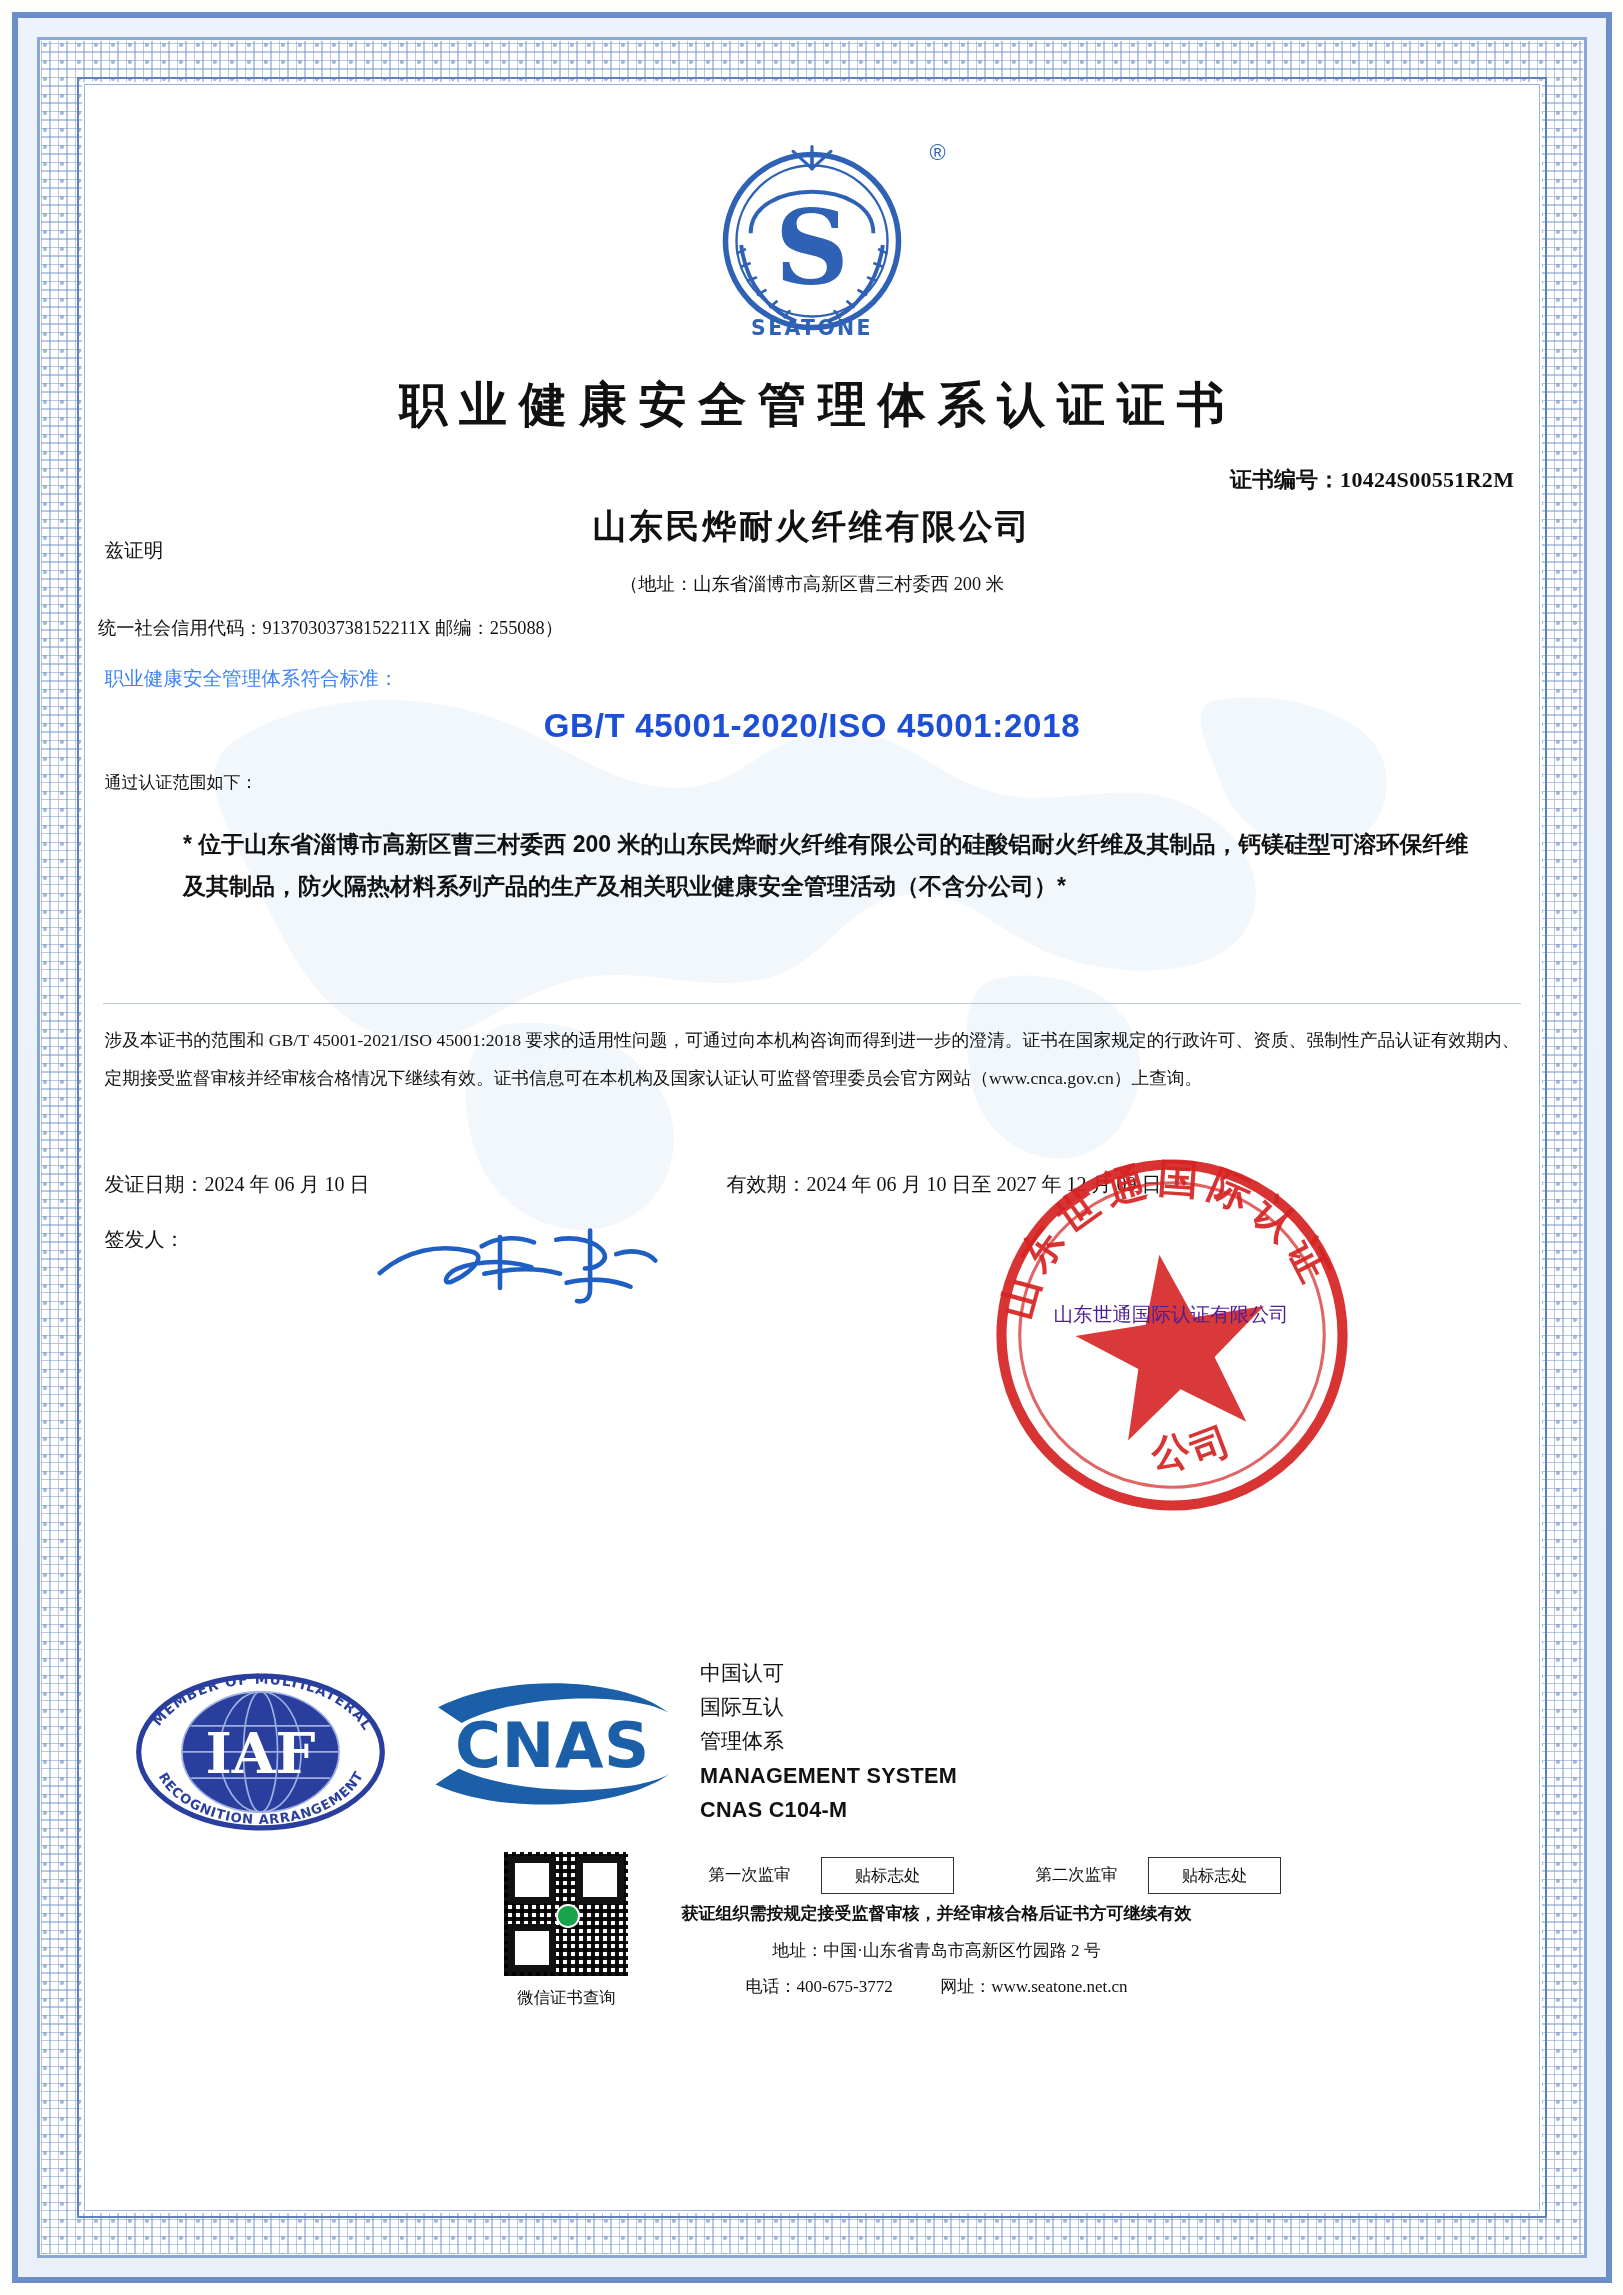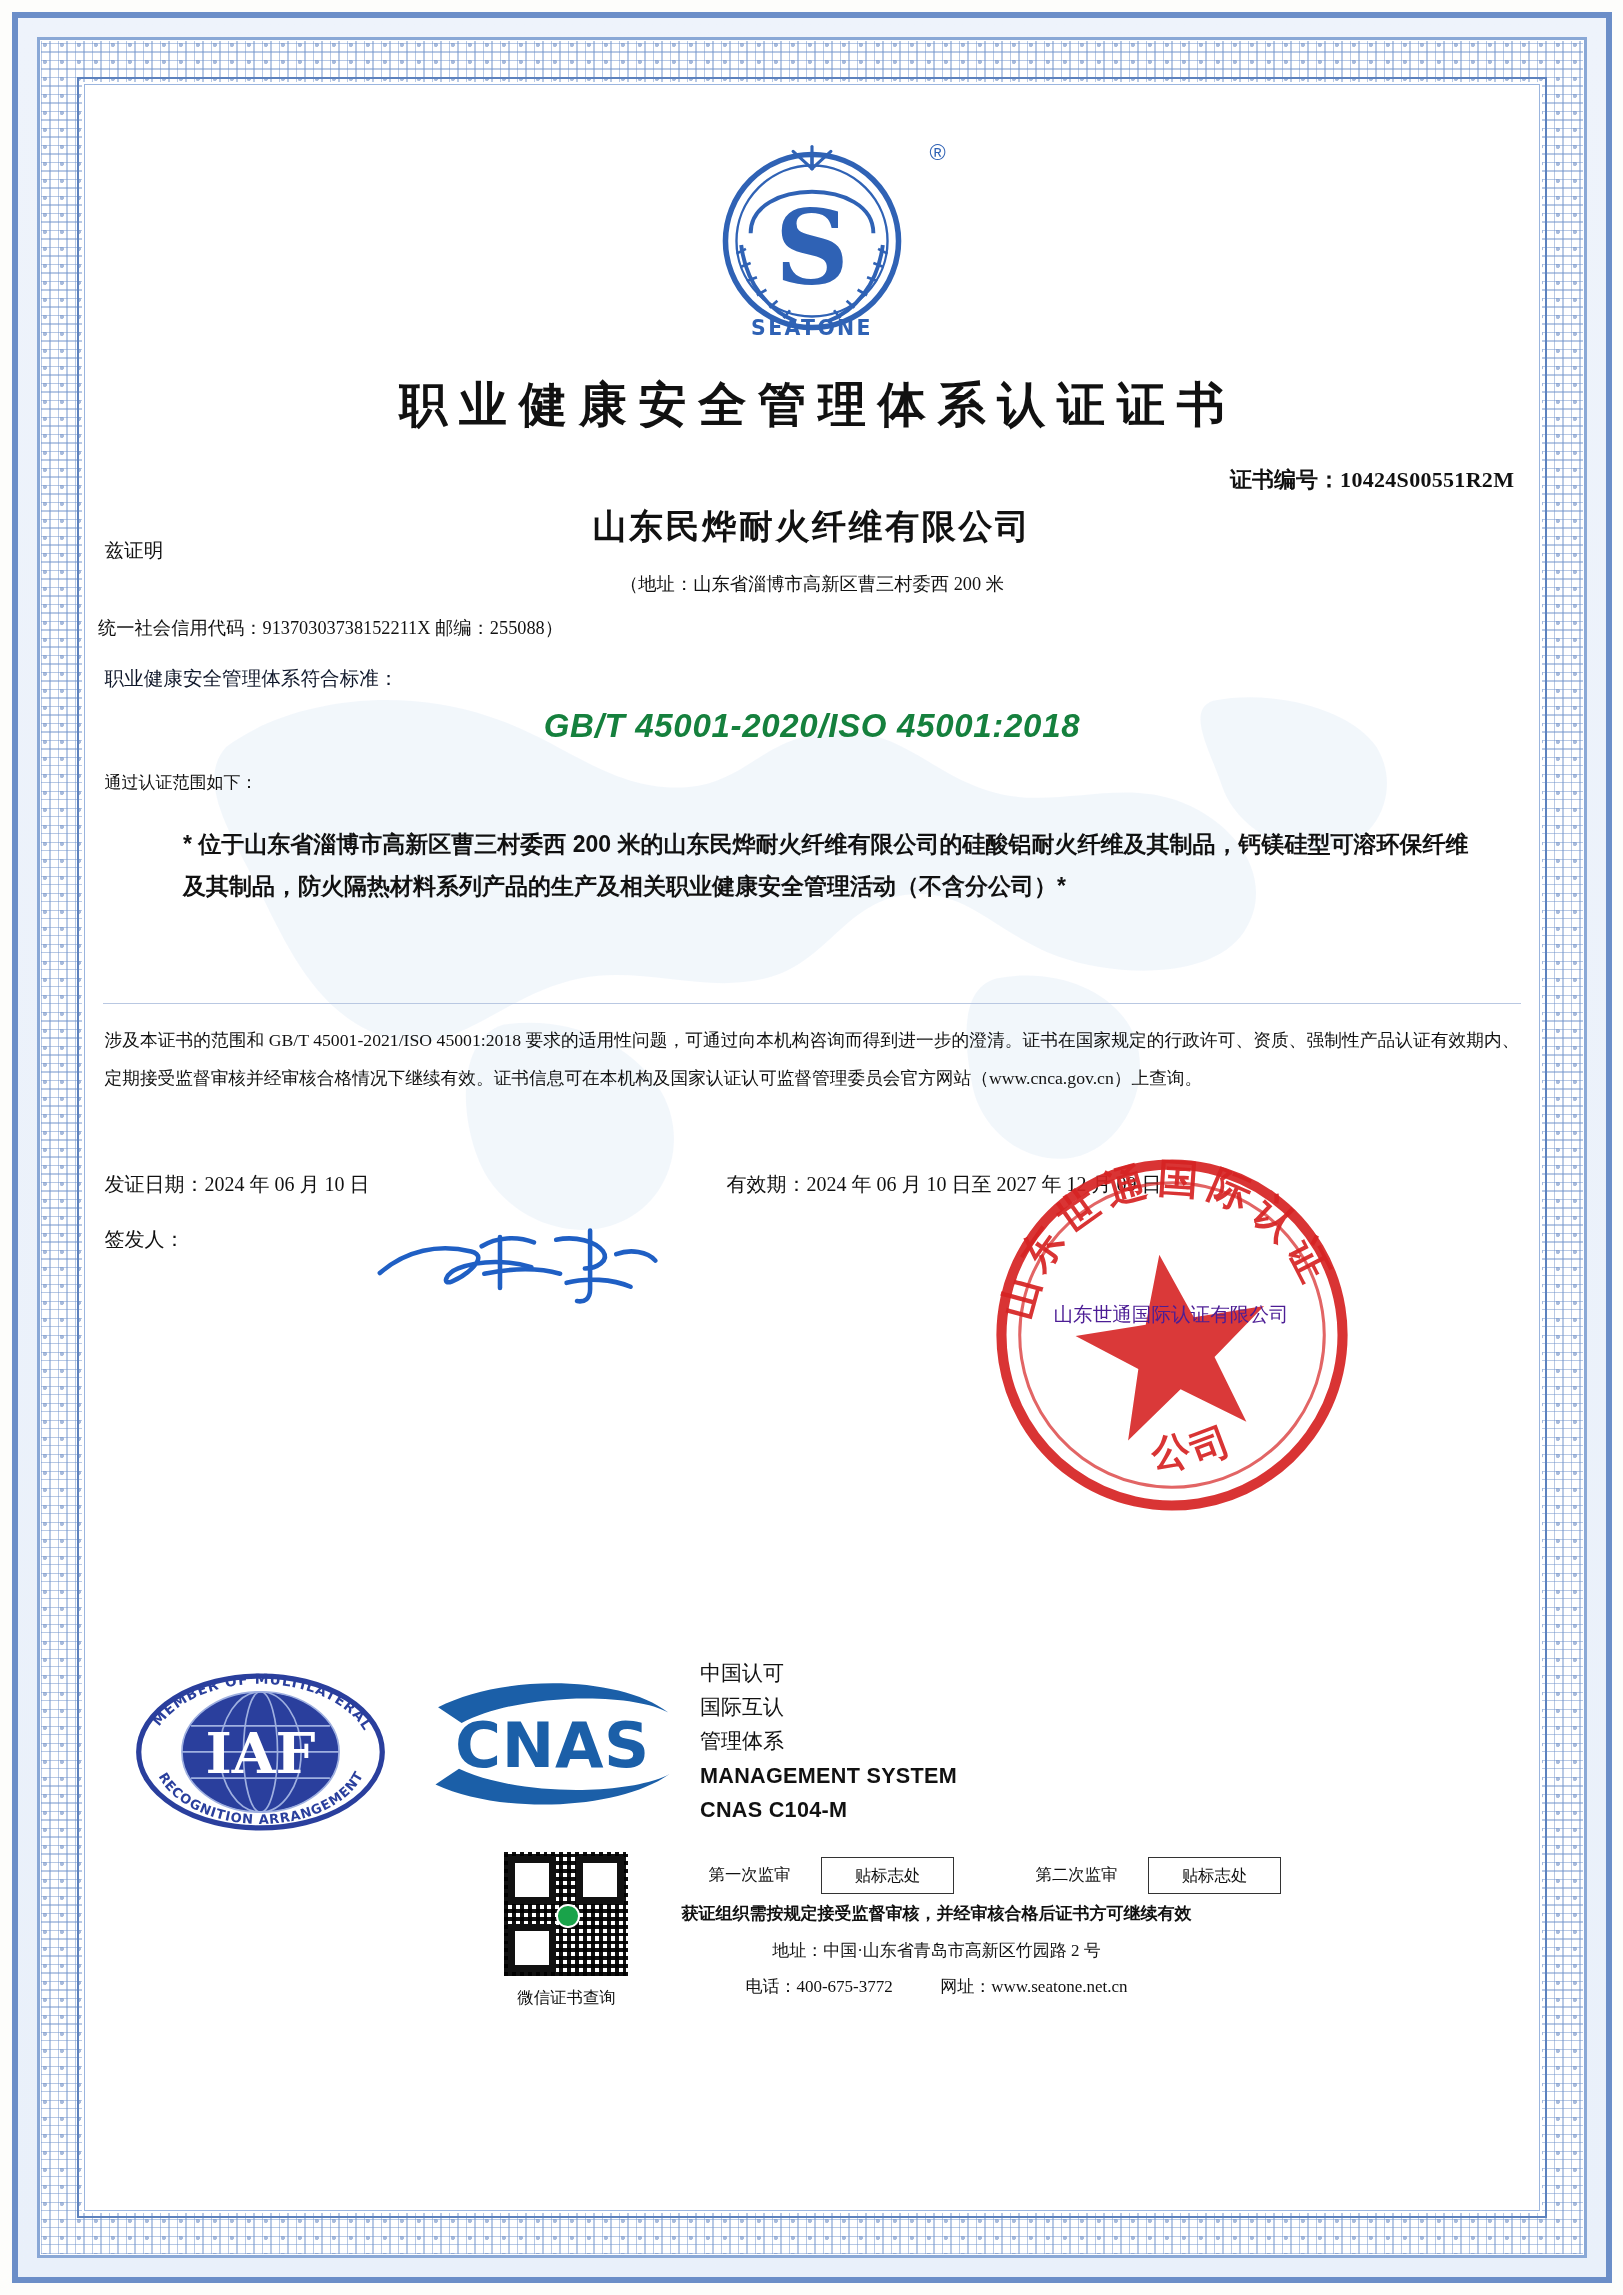--- a/index.html
+++ b/index.html
@@ -89,25 +89,25 @@
     position:absolute;left:0;right:0;top:473px;text-align:center;
     font-size:18.3px;color:#111;
     font-family:"Liberation Serif","DejaVu Serif",serif;
   }
   .addr2{
     position:absolute;left:0;right:0;top:517px;text-align:left;
     font-size:18.3px;color:#111;
     font-family:"Liberation Serif","DejaVu Serif",serif;
   }
   .std-label{
-    position:absolute;left:6.5px;top:567px;font-size:19.6px;color:#0f172a;font-weight:500;
+    position:absolute;left:6.5px;top:567px;font-size:19.6px;color:#3b82f6;font-weight:500;
   }
   .std-value{
     position:absolute;left:0;right:0;top:609px;text-align:center;
-    font-size:33px;font-weight:700;color:#15803d;letter-spacing:0.7px;font-style:italic;
+    font-size:33px;font-weight:700;color:#1d4ed8;letter-spacing:0.7px;
   }
   .scope-label{
     position:absolute;left:6.5px;top:673px;font-size:17px;color:#111;font-weight:500;
   }
   .scope-body{
     position:absolute;left:85px;right:52px;top:725px;
     font-size:23px;line-height:42px;font-weight:700;color:#111;
     text-align:left;
   }
   .divider{

